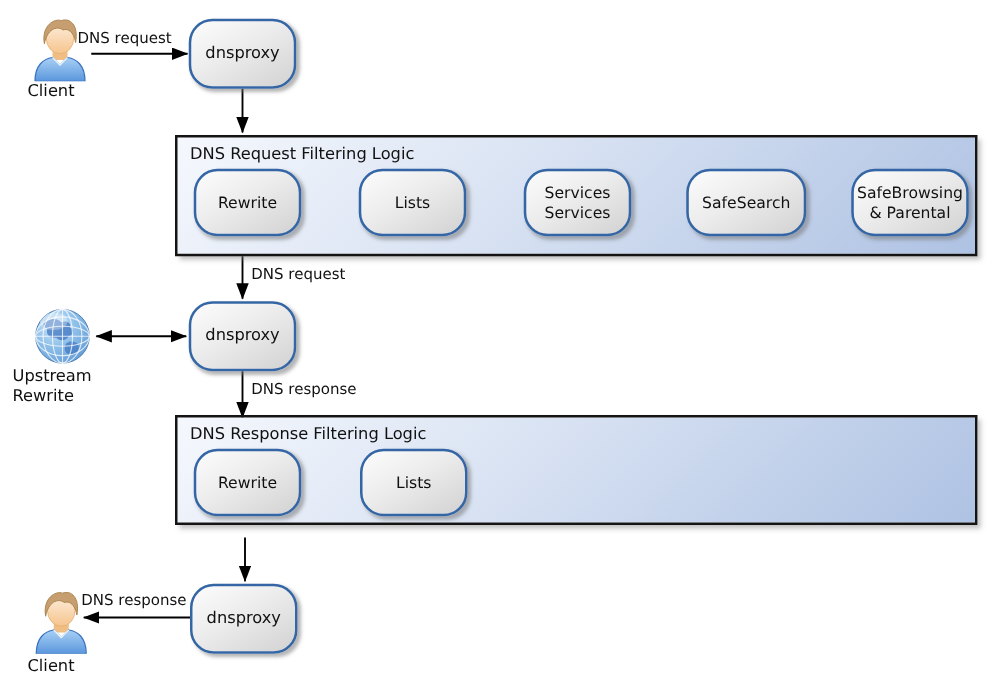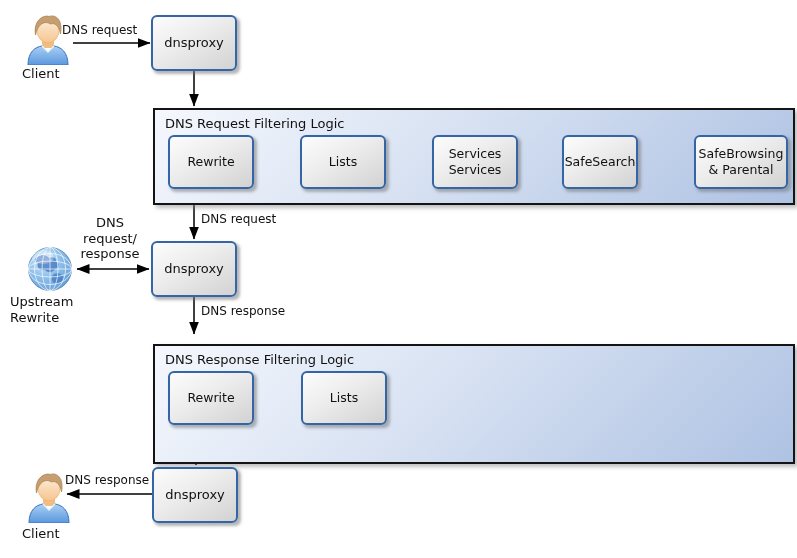--- a/index.html
+++ b/index.html
@@ -4,34 +4,33 @@
 <style>
   html,body{margin:0;padding:0;background:#fff;}
   .canvas{
     position:relative;width:797px;height:558px;background:#ffffff;
     font-family:"DejaVu Sans","Liberation Sans",sans-serif;color:#111;
     overflow:hidden;
   }
   .arrows{position:absolute;left:0;top:0;width:797px;height:558px;pointer-events:none;}
   .node{
     position:absolute;box-sizing:border-box;
-    border:2px solid #3465a4;border-radius:6px;
+    border:2px solid #3465a4;border-radius:19px;
     background:linear-gradient(150deg,#fcfcfc 0%,#ececec 45%,#d2d2d2 100%);
     box-shadow:2.5px 2.5px 3px rgba(120,120,120,.55);
     display:flex;align-items:center;justify-content:center;
     font-size:13px;text-align:center;line-height:1.25;padding:16px;
   }
   .proxy{width:86px;height:56px;}
   .step{width:86px;height:54px;font-size:12.5px;}
   .group{
     position:absolute;left:140px;width:642px;box-sizing:border-box;
     border:2px solid #141414;
     background:linear-gradient(135deg,#f5f8fd 0%,#dce5f4 38%,#aec2e3 100%);
     box-shadow:3px 3px 4px rgba(130,130,130,.5);
-    margin-left:13px;
   }
   .group-title{position:absolute;left:10px;top:6px;font-size:13px;white-space:nowrap;}
   .lbl{position:absolute;font-size:12px;white-space:nowrap;}
   .lbl-multi{position:absolute;font-size:13px;text-align:center;line-height:1.2;}
   .caption{position:absolute;font-size:13px;line-height:1.2;}
   .icon{position:absolute;}
 </style>
 </head>
 <body>
 
@@ -90,21 +89,21 @@
     <div class="group-title">DNS Request Filtering Logic</div>
     <div class="node step" style="left:13px;top:25px;">
       <span>Rewrite</span>
     </div>
     <div class="node step" style="left:145px;top:25px;">
       <span>Lists</span>
     </div>
     <div class="node step" style="left:277px;top:25px;">
       <span>Services Services</span>
     </div>
-    <div class="node step" style="left:407px;top:25px;width:76px;">
+    <div class="node step" style="left:407px;top:25px;width:96px;">
       <span>SafeSearch</span>
     </div>
     <div class="node step" style="left:539px;top:25px;width:94px;">
       <span>SafeBrowsing &amp; Parental</span>
     </div>
   </div>
 
   <div class="lbl" style="left:201px;top:212px;">DNS request</div>
 
   <div class="icon" style="left:27px;top:246px;width:46px;height:46px;">
@@ -125,29 +124,28 @@
         <ellipse cx="23" cy="23" rx="21.5" ry="8"></ellipse>
         <ellipse cx="23" cy="23" rx="21.5" ry="15.5"></ellipse>
         <line x1="23" y1="1.5" x2="23" y2="44.5"></line>
         <line x1="1.5" y1="23" x2="44.5" y2="23"></line>
       </g>
       <ellipse cx="16" cy="11" rx="11" ry="7" fill="rgba(255,255,255,0.3)"></ellipse>
     </svg>
   </div>
   <div class="caption" style="left:10px;top:294px;width:80px;">Upstream Rewrite</div>
 
-  <div class="lbl-multi" style="left:76px;top:215px;width:68px;">DNS request/ response</div>
 
   <div class="node proxy" style="left:151px;top:241px;">
     <span>dnsproxy</span>
   </div>
 
   <div class="lbl" style="left:201px;top:304px;">DNS response</div>
 
-  <div class="group" style="top:344px;height:120px;">
+  <div class="group" style="top:332px;height:88px;">
     <div class="group-title">DNS Response Filtering Logic</div>
     <div class="node step" style="left:13px;top:25px;">
       <span>Rewrite</span>
     </div>
     <div class="node step" style="left:146px;top:25px;">
       <span>Lists</span>
     </div>
   </div>
 
   <div class="node proxy" style="left:152px;top:467px;">

